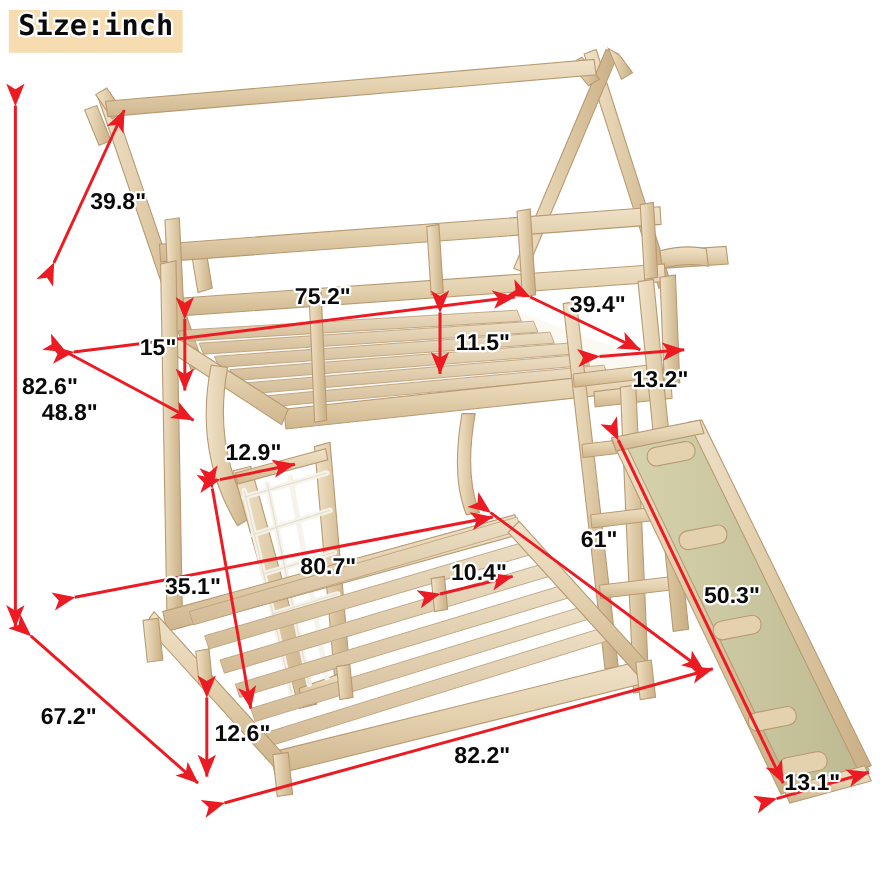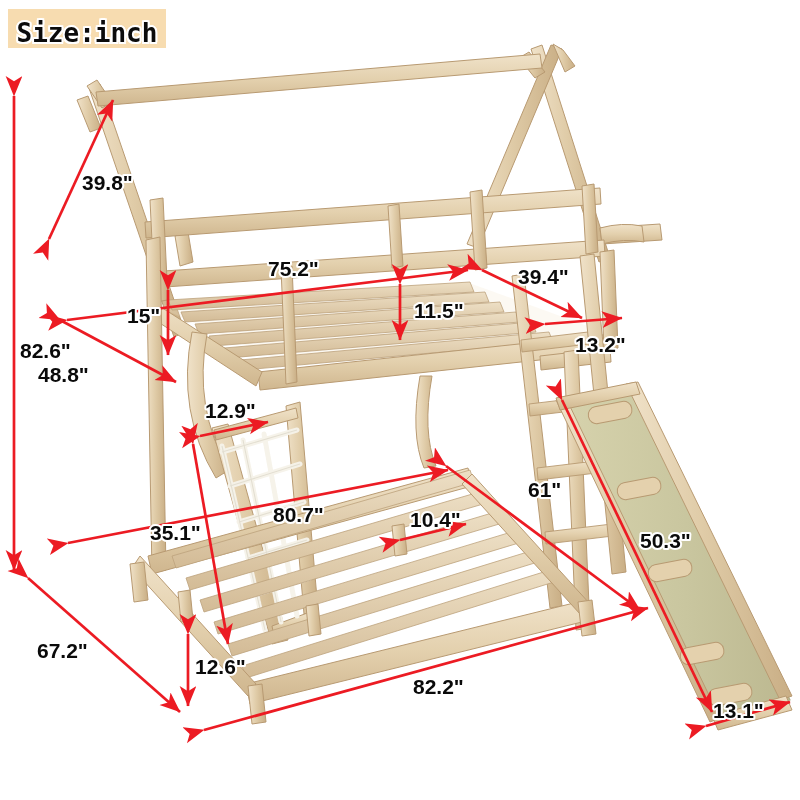--- a/index.html
+++ b/index.html
@@ -16,21 +16,21 @@
     overflow: hidden;
   }
 
   
   #size-badge {
     position: absolute;
     left: 8px; top: 9px;
     width: 158px; height: 39px;
     background: #f7dcb0;
     display: flex;
-    align-items: flex-end;
+    align-items: flex-start;
     justify-content: center;
     z-index: 40;
   }
   #size-badge .txt {
     font-family: "DejaVu Sans Mono", monospace;
     font-weight: bold;
     font-size: 26px;
     letter-spacing: 0px;
     color: #0b0b0b;
     -webkit-text-stroke: 3.5px #ffffff;

